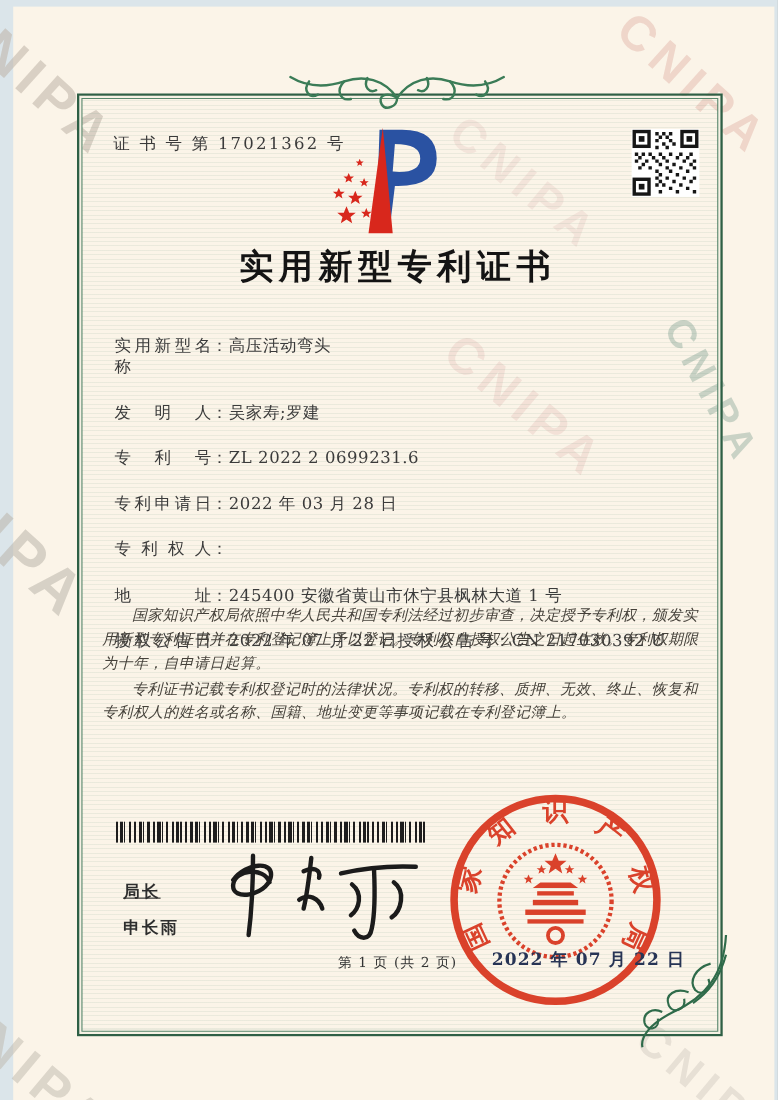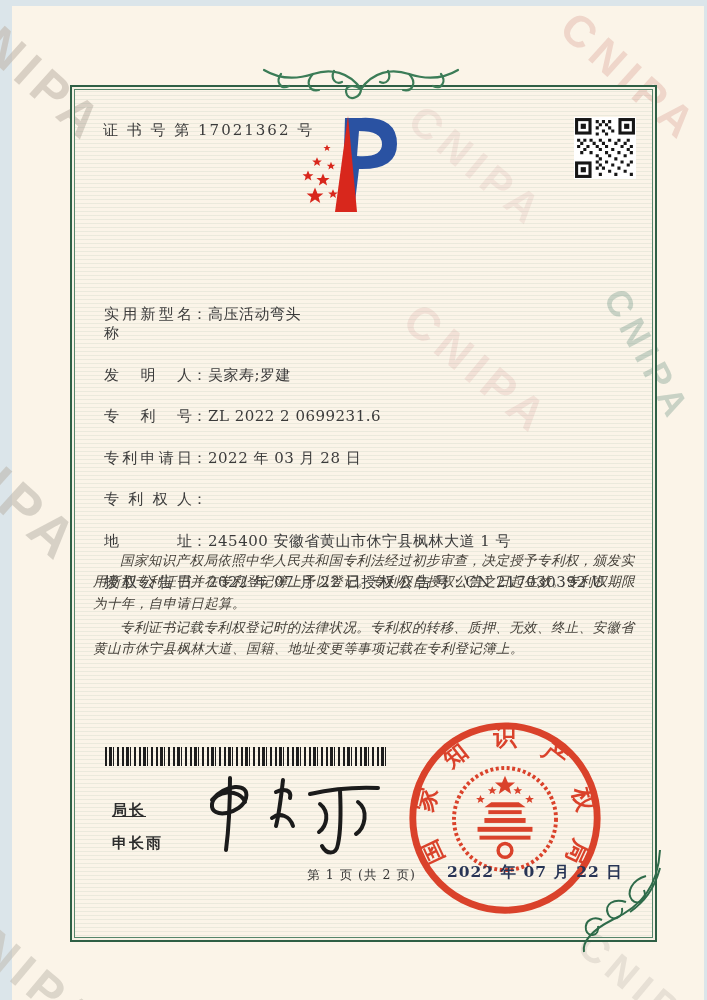--- a/index.html
+++ b/index.html
@@ -128,20 +128,21 @@
       <rect x="2.5" y="44.5" width="13" height="13"></rect>
     </g>
     <g fill="#161616">
       <rect x="6.5" y="6.5" width="5" height="5"></rect>
       <rect x="48.5" y="6.5" width="5" height="5"></rect>
       <rect x="6.5" y="48.5" width="5" height="5"></rect>
       <path d="M21,3h3v3h-3z M27,3h3v3h-3z M33,3h3v3h-3z M24,6h3v3h-3z M30,6h3v3h-3z M21,9h3v3h-3z M33,9h3v3h-3z M27,12h3v3h-3z M36,12h3v3h-3z M21,15h3v3h-3z M30,15h3v3h-3z M3,21h3v3h-3z M9,21h3v3h-3z M15,21h3v3h-3z M24,21h3v3h-3z M33,21h3v3h-3z M42,21h3v3h-3z M51,21h3v3h-3z M6,24h3v3h-3z M18,24h3v3h-3z M27,24h3v3h-3z M39,24h3v3h-3z M48,24h3v3h-3z M3,27h3v3h-3z M12,27h3v3h-3z M21,27h3v3h-3z M30,27h3v3h-3z M45,27h3v3h-3z M54,27h3v3h-3z M9,30h3v3h-3z M24,30h3v3h-3z M36,30h3v3h-3z M51,30h3v3h-3z M6,33h3v3h-3z M15,33h3v3h-3z M30,33h3v3h-3z M42,33h3v3h-3z M54,33h3v3h-3z M21,36h3v3h-3z M33,36h3v3h-3z M48,36h3v3h-3z M24,39h3v3h-3z M39,39h3v3h-3z M21,42h3v3h-3z M30,42h3v3h-3z M45,42h3v3h-3z M54,42h3v3h-3z M24,45h3v3h-3z M36,45h3v3h-3z M51,45h3v3h-3z M21,48h3v3h-3z M27,48h3v3h-3z M42,48h3v3h-3z M33,51h3v3h-3z M48,51h3v3h-3z M24,54h3v3h-3z M39,54h3v3h-3z M54,54h3v3h-3z"></path>
     </g>
   </svg>
 
+  <div id="title">实用新型专利证书</div>
 
   <div id="fields">
     <div class="row">
       <span class="flabel">实用新型名称</span>
         <span class="colon">：</span>
         <span class="fvalue">高压活动弯头</span>
     </div>
     <div class="row">
       <span class="flabel">发明人</span>
         <span class="colon">：</span>
@@ -175,21 +176,21 @@
       <span class="pair">
         <span class="flabel">授权公告号</span>
           <span class="colon">：</span>
           <span class="fvalue">CN 217030392 U</span>
       </span>
     </div>
   </div>
 
   <div id="bodytext">
     <p>国家知识产权局依照中华人民共和国专利法经过初步审查，决定授予专利权，颁发实用新型专利证书并在专利登记簿上予以登记。专利权自授权公告之日起生效。专利权期限为十年，自申请日起算。</p>
-    <p>专利证书记载专利权登记时的法律状况。专利权的转移、质押、无效、终止、安徽省黄山市休宁县枫林大道、国籍、地址变更等事项记载在专利登记簿上。</p>
+    <p>专利证书记载专利权登记时的法律状况。专利权的转移、质押、无效、终止、恢复和专利权人的姓名或名称、国籍、地址变更等事项记载在专利登记簿上。</p>
   </div>
 
   <div id="barcode"></div>
 
   <div id="sig-title" class="sigline">局长</div>
   <div id="sig-name" class="sigline">申长雨</div>
   <svg id="signature" viewBox="0 0 200 100">
     <g stroke="#1b1b1b" fill="none" stroke-width="4" stroke-linecap="round" stroke-linejoin="round">
       <path d="M22,28 C34,12 60,10 56,26 C52,42 20,48 22,32 C24,18 50,16 55,30"></path>
       <path d="M40,6 C40,30 39,55 36,78"></path>

